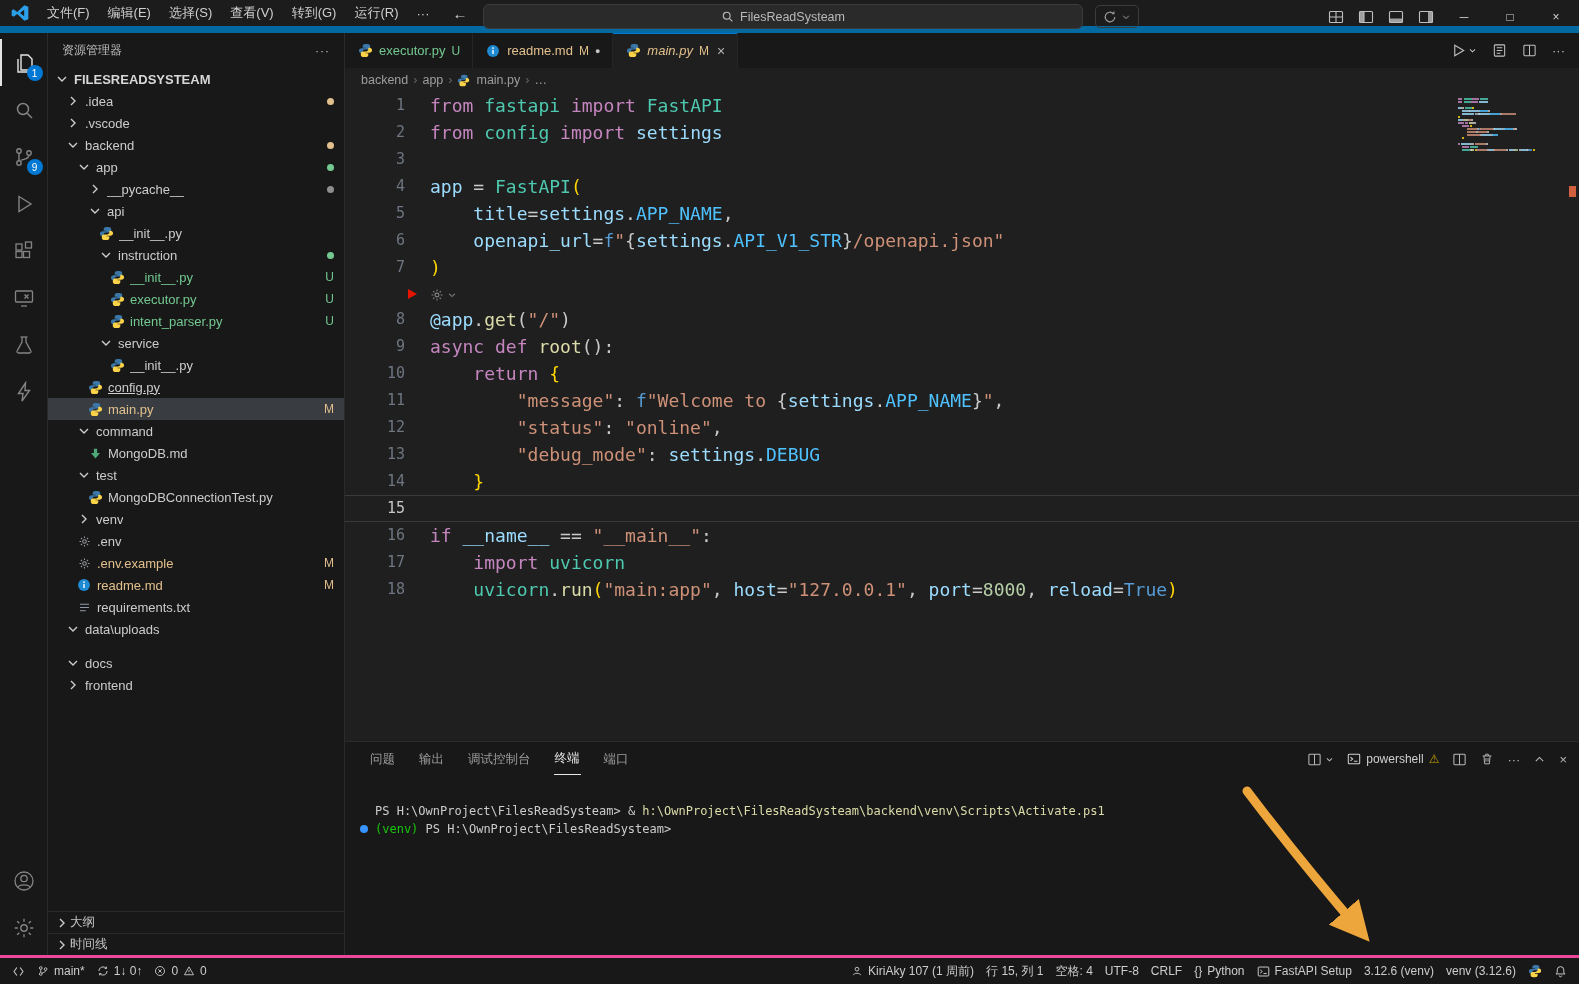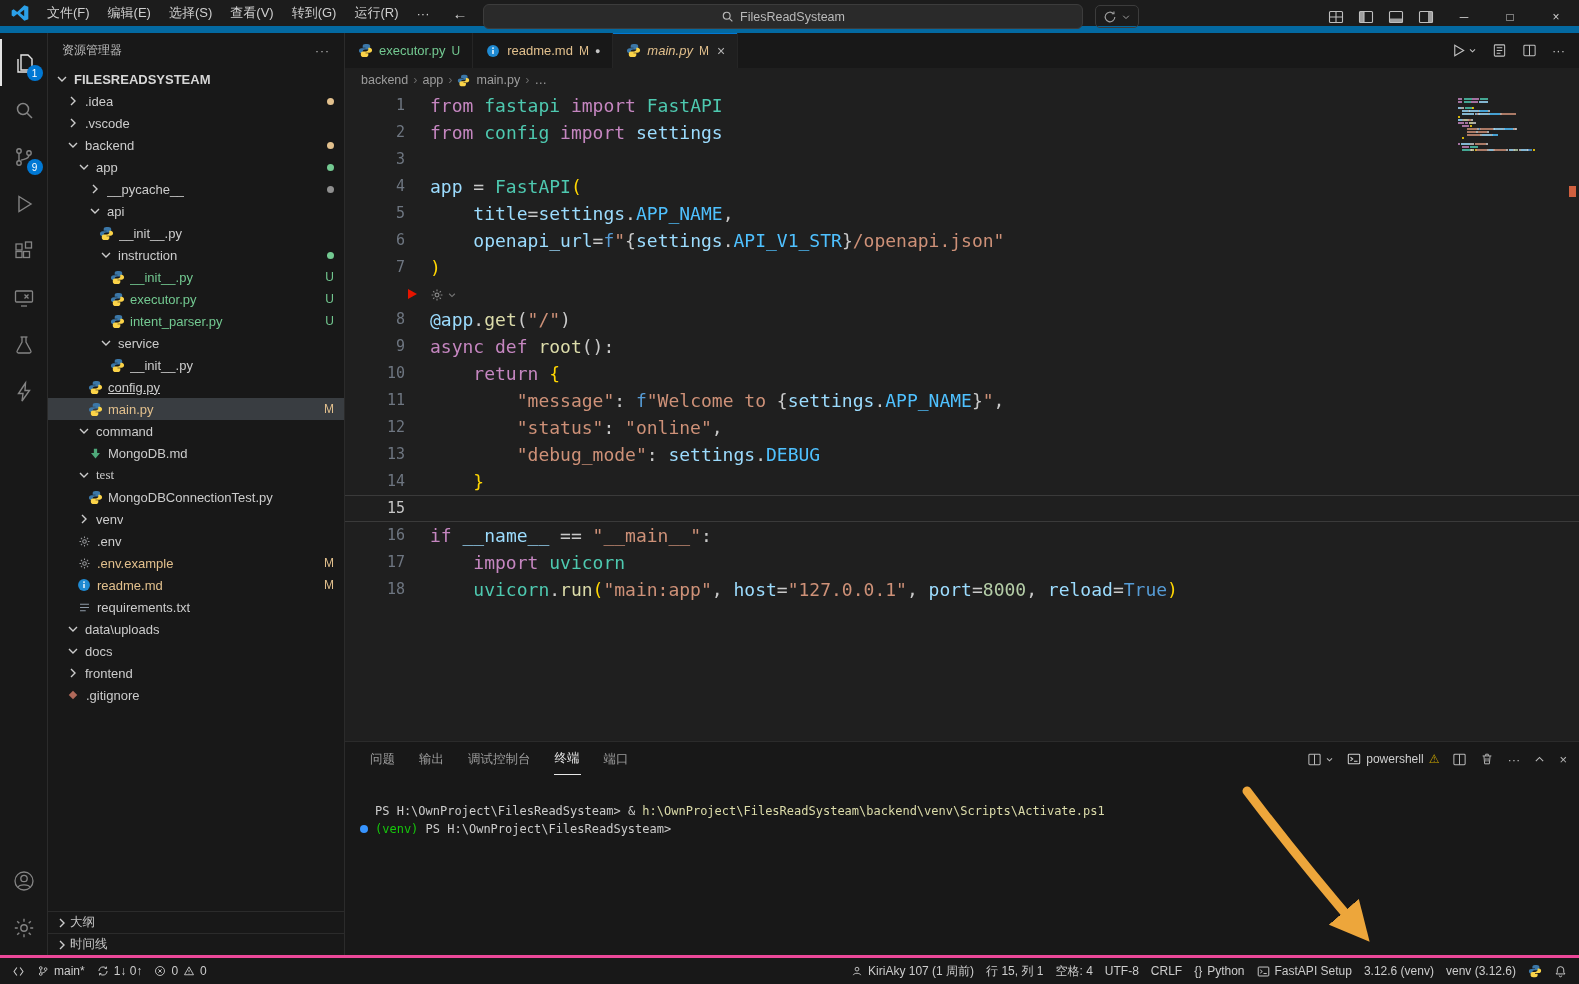--- a/index.html
+++ b/index.html
@@ -404,21 +404,21 @@
           <span class="tlab">command</span>
         </div>
         <div class="trow" style="padding-left: 39px;">
           <span class="fico">
             <svg width="13" height="13" viewBox="0 0 16 16">
               <path fill="#4ea97a" d="M8 14 2.5 7.5H6V2h4v5.5h3.5z"></path>
             </svg>
           </span>
           <span class="tlab">MongoDB.md</span>
         </div>
-        <div class="trow" style="padding-left: 28px; font-family: Liberation Serif, serif;">
+        <div class="trow" style="padding-left: 28px;">
           <span class="chev open">
             <svg width="16" height="16" viewBox="0 0 16 16">
               <path d="M6 4l4 4-4 4" stroke="#cccccc" stroke-width="1.4" fill="none"></path>
             </svg>
           </span>
           <span class="tlab">test</span>
         </div>
         <div class="trow" style="padding-left: 39px;">
           <span class="fico">
             <svg width="15" height="15" viewBox="0 0 16 16">
@@ -475,43 +475,35 @@
           <span class="tlab">requirements.txt</span>
         </div>
         <div class="trow" style="padding-left: 17px;">
           <span class="chev open">
             <svg width="16" height="16" viewBox="0 0 16 16">
               <path d="M6 4l4 4-4 4" stroke="#cccccc" stroke-width="1.4" fill="none"></path>
             </svg>
           </span>
           <span class="tlab">data\uploads</span>
         </div>
-        <div class="trow" style="padding-left: 17px;">
+        <div class="trow" style="padding-left: 17px; margin-top: 12px;">
           <span class="chev open">
             <svg width="16" height="16" viewBox="0 0 16 16">
               <path d="M6 4l4 4-4 4" stroke="#cccccc" stroke-width="1.4" fill="none"></path>
             </svg>
           </span>
           <span class="tlab">docs</span>
         </div>
         <div class="trow" style="padding-left: 17px;">
           <span class="chev">
             <svg width="16" height="16" viewBox="0 0 16 16">
               <path d="M6 4l4 4-4 4" stroke="#cccccc" stroke-width="1.4" fill="none"></path>
             </svg>
           </span>
           <span class="tlab">frontend</span>
-        </div>
-        <div class="trow" style="padding-left: 17px;">
-          <span class="fico">
-            <svg width="12" height="12" viewBox="0 0 16 16">
-              <rect x="4" y="4" width="8" height="8" transform="rotate(45 8 8)" fill="#b0695a"></rect>
-            </svg>
-          </span>
-          <span class="tlab">.gitignore</span>
         </div>
       </div>
     <div class="sb-bottom">
       <div class="sb-sec">
         <span class="chev">
             <svg width="16" height="16" viewBox="0 0 16 16">
               <path d="M6 4l4 4-4 4" stroke="#cccccc" stroke-width="1.4" fill="none"></path>
             </svg>
           </span>
         <span>大纲</span>

